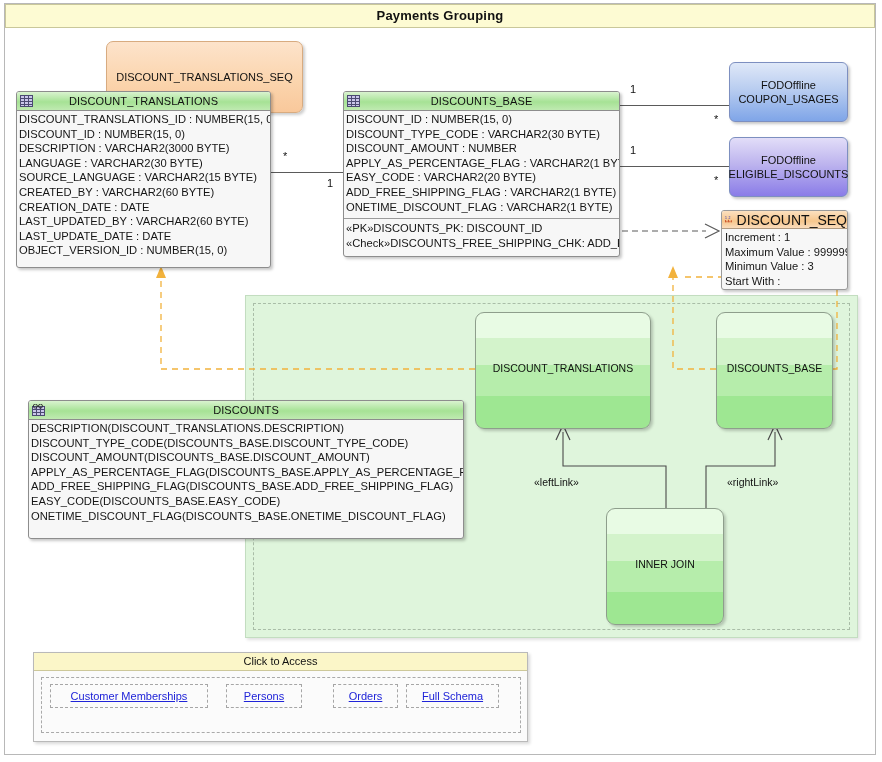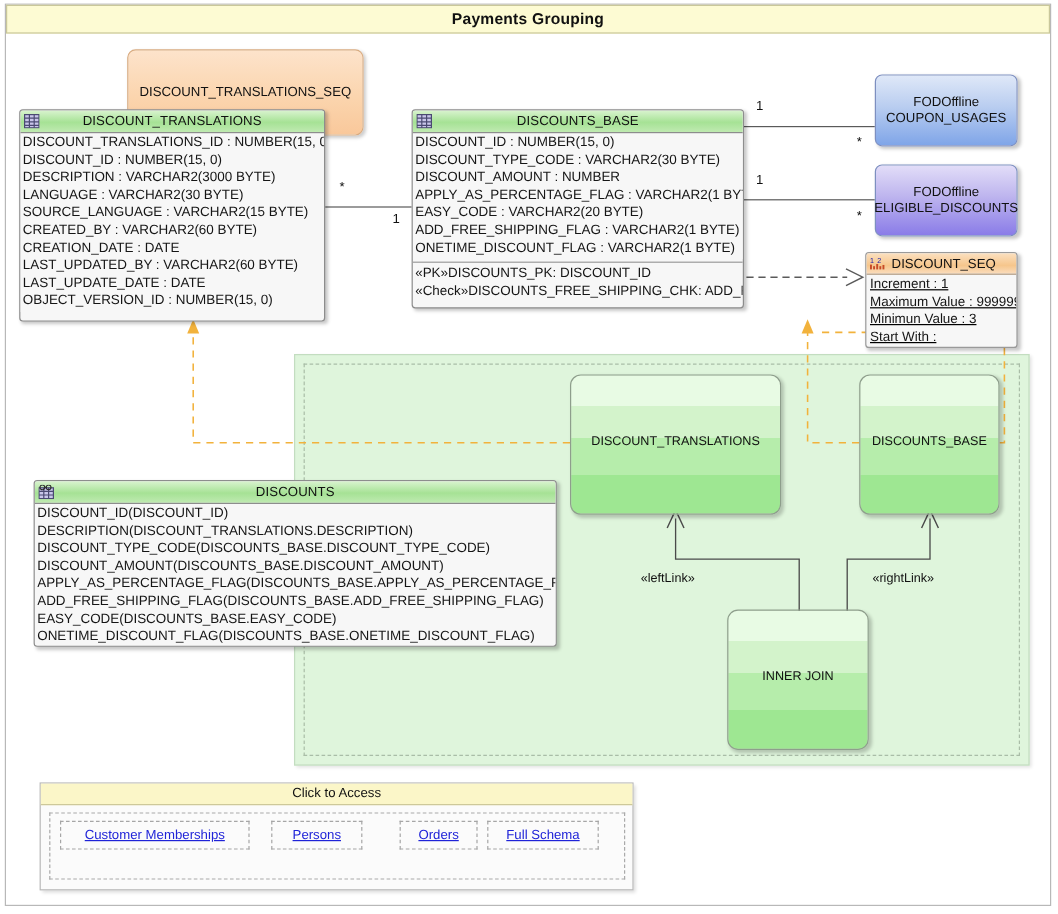--- a/index.html
+++ b/index.html
@@ -86,22 +86,22 @@
     box-shadow: 2px 2px 3px rgba(0,0,0,.22);
     box-sizing: border-box; overflow: hidden;
   }
   .seq-head {
     height: 17px;
     background: linear-gradient(to bottom,#fbe0c0 0%,#f6c68c 60%,#fadcbc 100%);
     border-bottom: 1px solid #b09a80;
     display: flex; align-items: center; gap: 3px;
     padding-left: 3px;
   }
-  .seq-title { font-size: 11px; color: #111; }
-  .seq-body { padding: 1px 0 2px 3px; text-decoration: underline; }
+  .seq-title { font-size: 14px; color: #111; }
+  .seq-body { padding: 1px 0 2px 3px; }
   
   .seq-big {
     position: absolute;
     background: linear-gradient(to bottom,#fde3cb 0%,#fbd5ae 55%,#f9c89b 100%);
     border: 1px solid #d8ab80;
     border-radius: 7px;
     box-shadow: 2px 2px 3px rgba(0,0,0,.2);
     box-sizing: border-box;
     display: flex; align-items: center; justify-content: center;
     font-size: 11px; color: #111;
@@ -356,21 +356,20 @@
         <line x1="0.5" y1="8.5" x2="12.5" y2="8.5" stroke="#4b4a72"></line>
         <line x1="4.5" y1="2.5" x2="4.5" y2="11.5" stroke="#4b4a72"></line>
         <line x1="8.5" y1="2.5" x2="8.5" y2="11.5" stroke="#4b4a72"></line>
         <circle cx="3.3" cy="2.1" r="2" fill="none" stroke="#2b2b2b" stroke-width="0.9"></circle>
         <circle cx="8.5" cy="2.1" r="2" fill="none" stroke="#2b2b2b" stroke-width="0.9"></circle>
         <line x1="5.3" y1="2.1" x2="6.5" y2="2.1" stroke="#2b2b2b" stroke-width="0.9"></line>
       </svg>
       <span class="entity-title">DISCOUNTS</span>
     </div>
     <div class="entity-body">
-      <div class="attr">DISCOUNT_ID(DISCOUNT_ID)</div>
       <div class="attr">DESCRIPTION(DISCOUNT_TRANSLATIONS.DESCRIPTION)</div>
       <div class="attr">DISCOUNT_TYPE_CODE(DISCOUNTS_BASE.DISCOUNT_TYPE_CODE)</div>
       <div class="attr">DISCOUNT_AMOUNT(DISCOUNTS_BASE.DISCOUNT_AMOUNT)</div>
       <div class="attr">APPLY_AS_PERCENTAGE_FLAG(DISCOUNTS_BASE.APPLY_AS_PERCENTAGE_FLAG)</div>
       <div class="attr">ADD_FREE_SHIPPING_FLAG(DISCOUNTS_BASE.ADD_FREE_SHIPPING_FLAG)</div>
       <div class="attr">EASY_CODE(DISCOUNTS_BASE.EASY_CODE)</div>
       <div class="attr">ONETIME_DISCOUNT_FLAG(DISCOUNTS_BASE.ONETIME_DISCOUNT_FLAG)</div>
     </div>
   </div>
 

